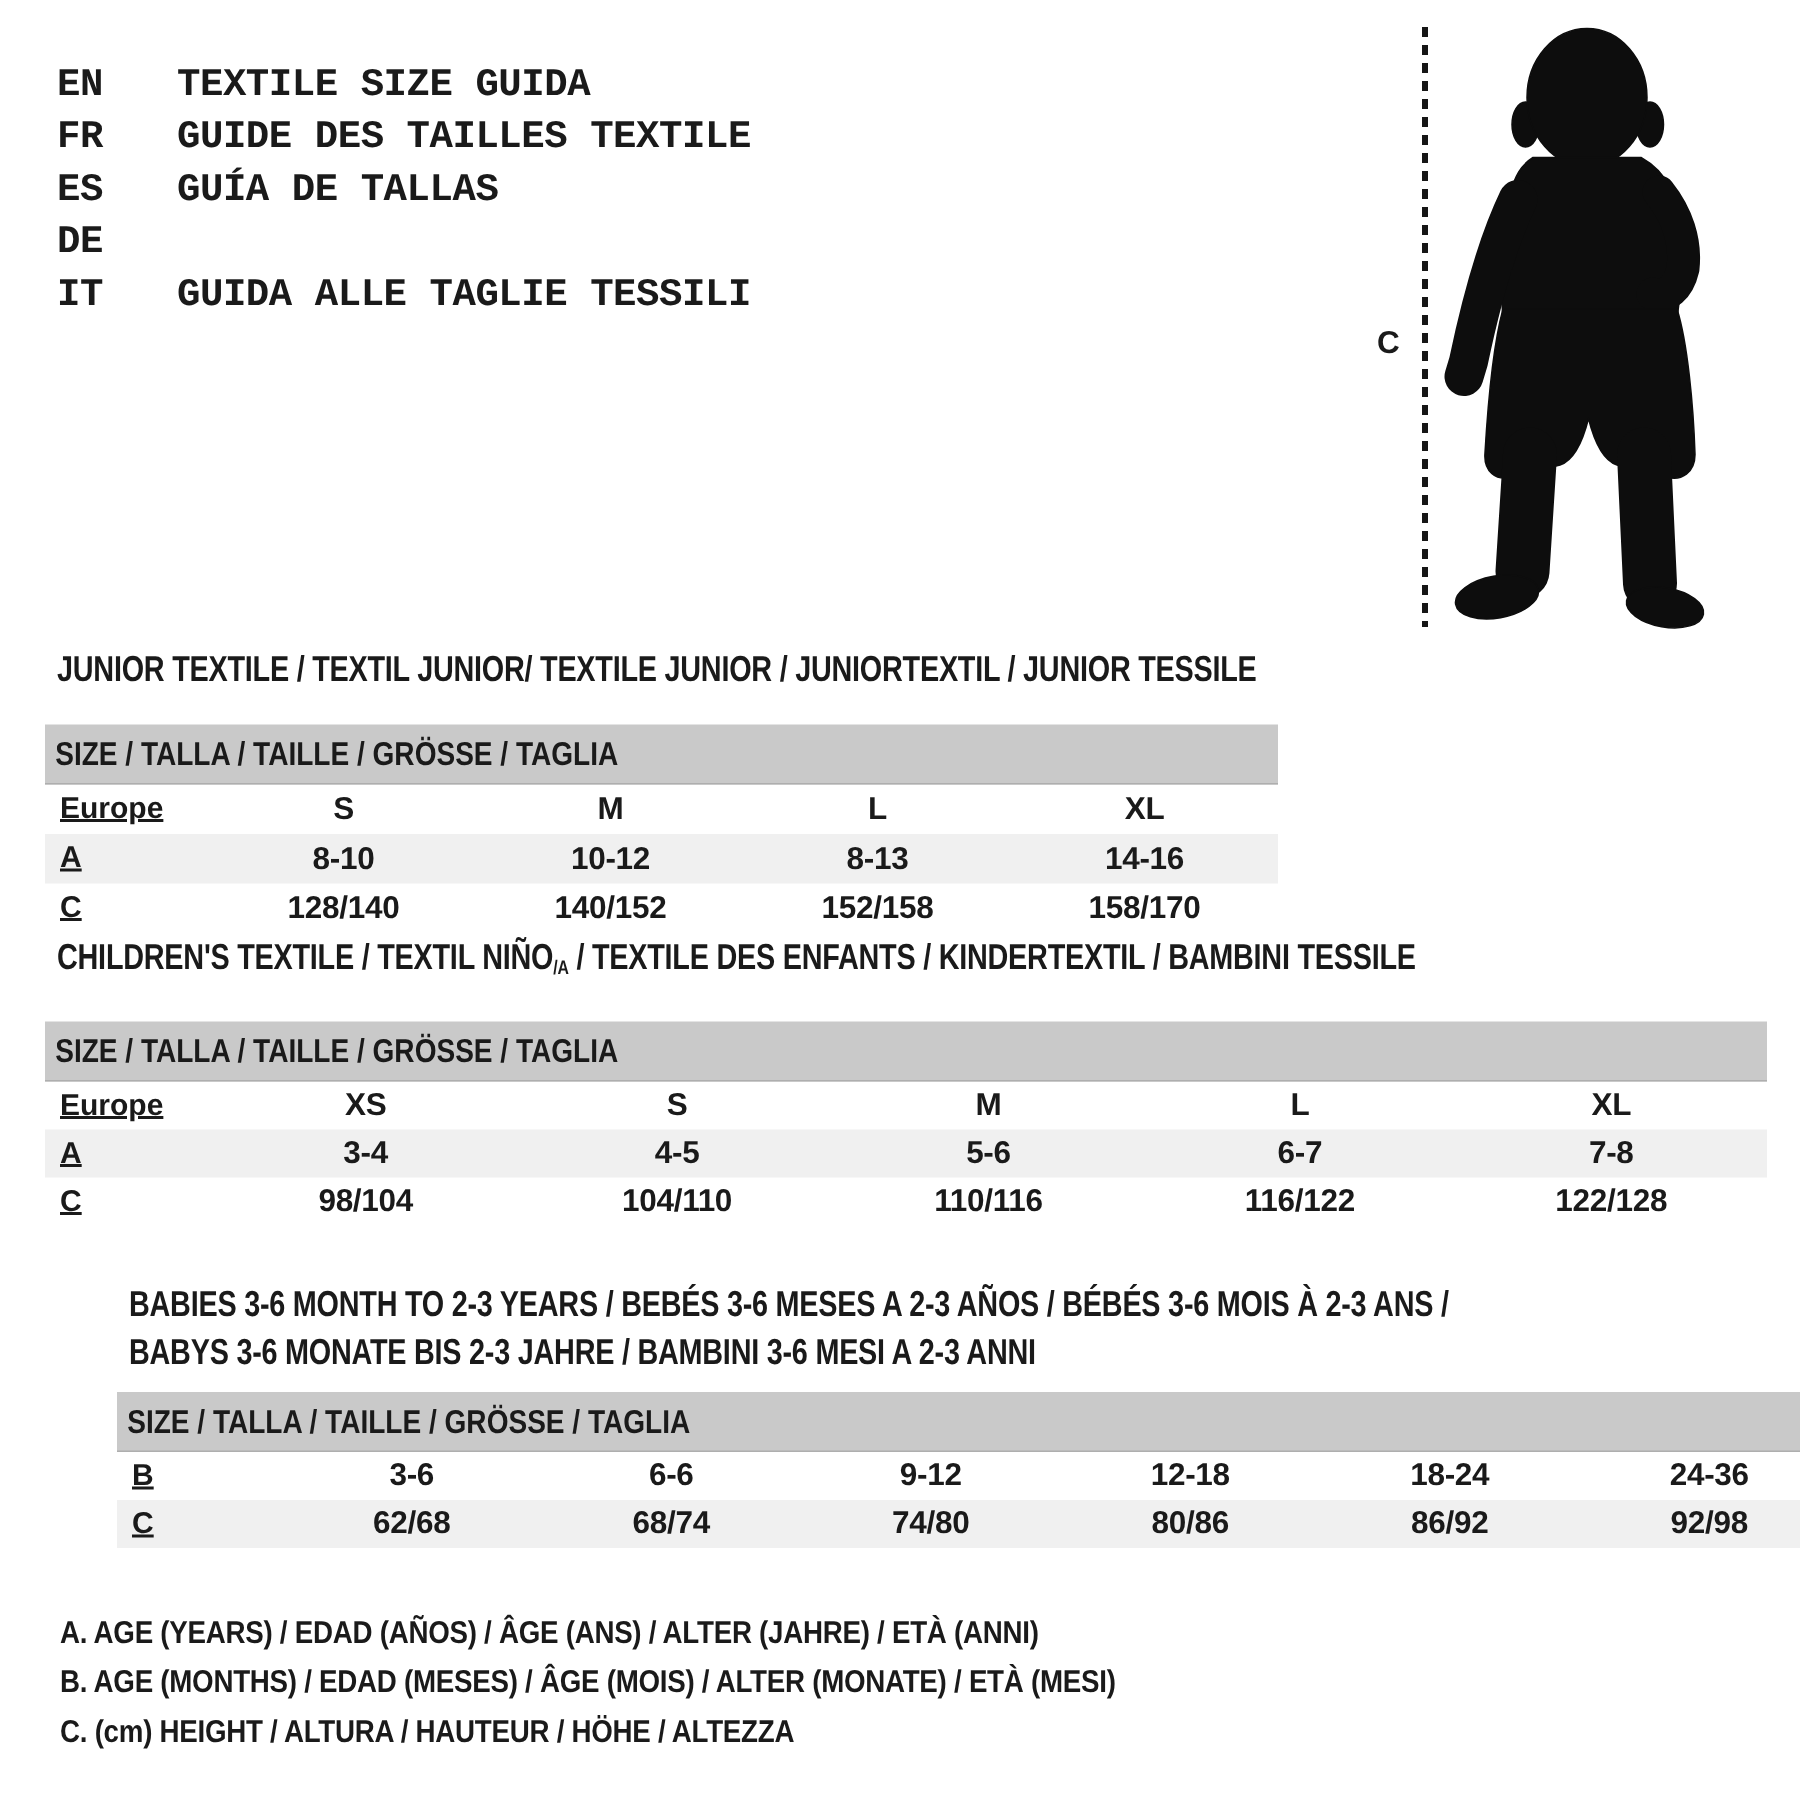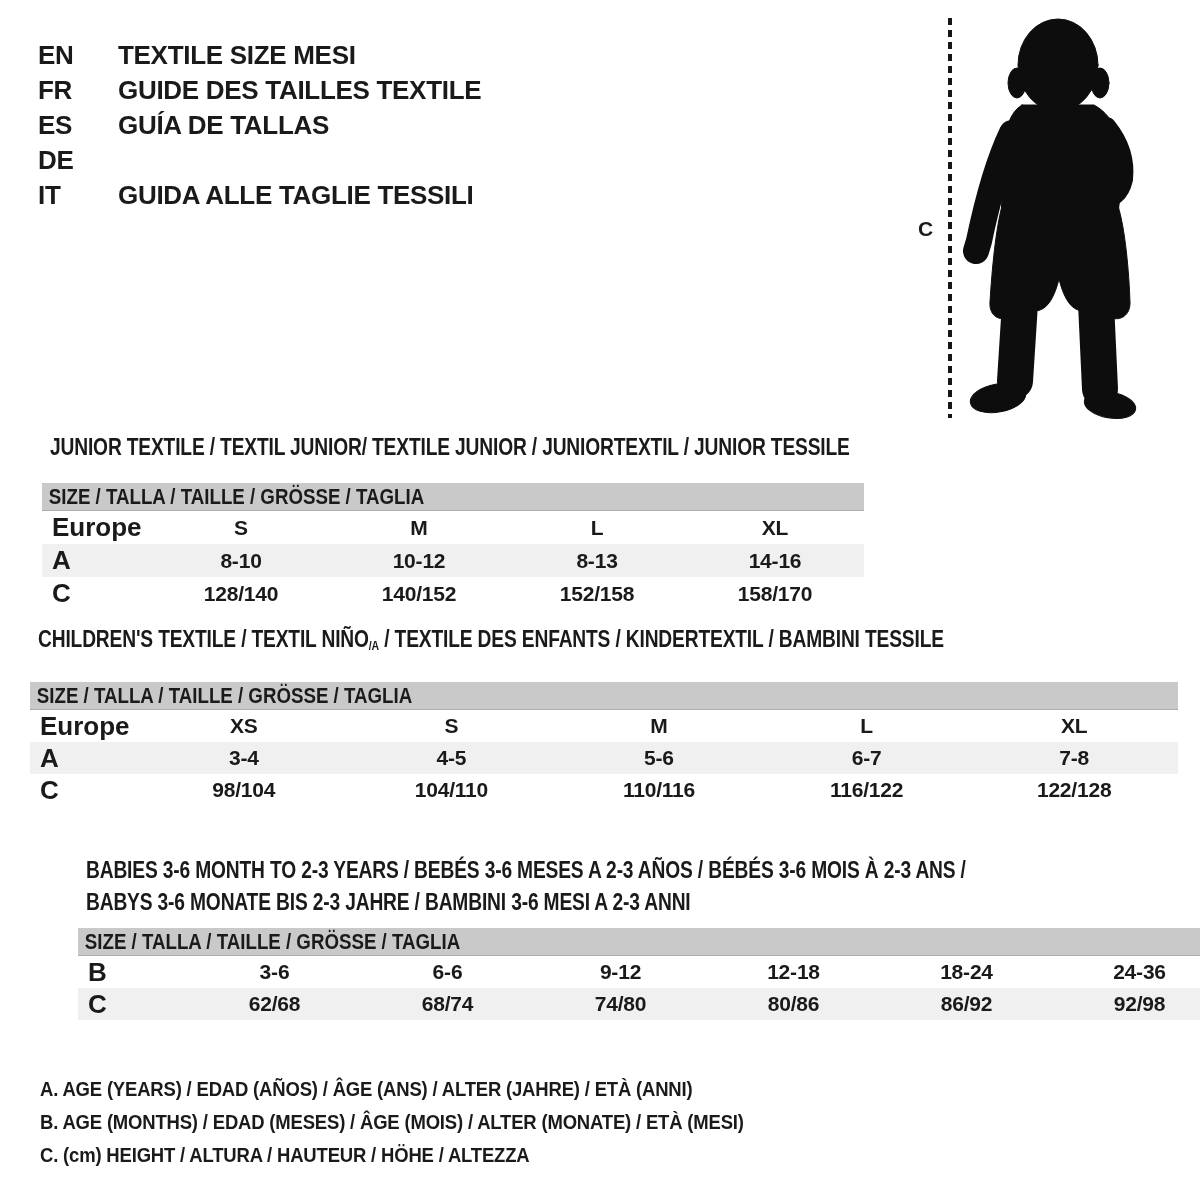--- a/index.html
+++ b/index.html
@@ -9,80 +9,80 @@
     font-family:"Liberation Sans","DejaVu Sans",sans-serif;
     font-weight:bold;
     color:#1a1a1a;
     position:relative;
     overflow:hidden;
     -webkit-font-smoothing:antialiased;
   }
 
   
   .lang-block{position:absolute;left:38px;top:38px;}
-  .lang-row{display:flex;height:35px;align-items:center;}
+  .lang-row{display:flex;height:35px;align-items:center;font-family:Liberation Mono, monospace;}
   .lang-code{width:80px;font-size:26px;letter-spacing:-0.3px;}
   .lang-label{font-size:26px;letter-spacing:-0.3px;white-space:nowrap;}
 
   
   .measure-line{
     position:absolute;left:948px;top:18px;width:4px;height:400px;
     background:repeating-linear-gradient(to bottom,#161616 0 7px,transparent 7px 12px);
   }
   .measure-label{
     position:absolute;left:918px;top:217px;
     font-size:21px;letter-spacing:-0.3px;
   }
   .toddler{position:absolute;left:962px;top:13px;width:180px;height:410px;}
 
   
   .tbl{position:absolute;left:30px;}
-  .t0{top:434px;width:822px;margin-left:12px;}
+  .t0{top:434px;width:822px;}
   .t1{top:626px;width:1148px;}
   .t2{top:854px;width:1148px;margin-left:48px;}
 
   .tbl-title{
     font-size:24px;line-height:26px;white-space:nowrap;
     transform:scaleX(0.80);transform-origin:0 50%;
     letter-spacing:-0.2px;padding-left:10px;
   }
   .t2 .tbl-title{line-height:32px;}
   .size-bar{
-    background:#c9c9c9;height:28px;display:flex;align-items:center;
+    background:#c9c9c9;height:40px;display:flex;align-items:center;
     border-bottom:1px solid #aeaeae;box-sizing:border-box;
   }
   .t0 .size-bar{margin-top:23px;}
   .t1 .size-bar{margin-top:23px;}
   .t2 .size-bar{margin-top:10px;}
   .size-bar span{
     font-size:22px;white-space:nowrap;padding-left:8px;
     transform:scaleX(0.85);transform-origin:0 50%;
   }
   .trow{display:flex;align-items:center;height:32px;}
   .t0 .trow{height:33px;}
   .trow.shaded{background:#f0f0f0;}
-  .row-label{width:110px;padding-left:10px;font-size:26px;box-sizing:border-box;}
+  .row-label{width:110px;padding-left:10px;font-size:20px;box-sizing:border-box;text-decoration:underline;}
   .cell{flex:1;text-align:center;font-size:21px;letter-spacing:-0.2px;}
 
   .sub-part{font-size:0.55em;vertical-align:-0.25em;}
 
   
   .legend{position:absolute;left:40px;top:1072px;}
   .legend-line{
     font-size:21px;line-height:33px;white-space:nowrap;
     transform:scaleX(0.88);transform-origin:0 50%;letter-spacing:-0.2px;
   }
 </style>
 </head>
 <body>
 
 <section class="lang-block">
     <div class="lang-row">
       <span class="lang-code">EN</span>
-      <span class="lang-label">TEXTILE SIZE MESI</span>
+      <span class="lang-label">TEXTILE SIZE GUIDA</span>
     </div>
     <div class="lang-row">
       <span class="lang-code">FR</span>
       <span class="lang-label">GUIDE DES TAILLES TEXTILE</span>
     </div>
     <div class="lang-row">
       <span class="lang-code">ES</span>
       <span class="lang-label">GUÍA DE TALLAS</span>
     </div>
     <div class="lang-row">

